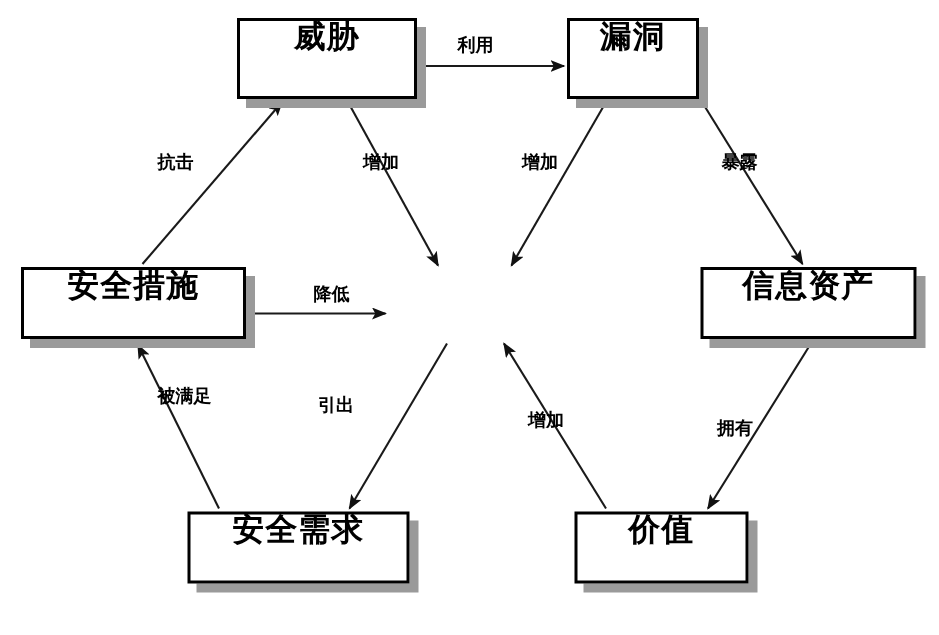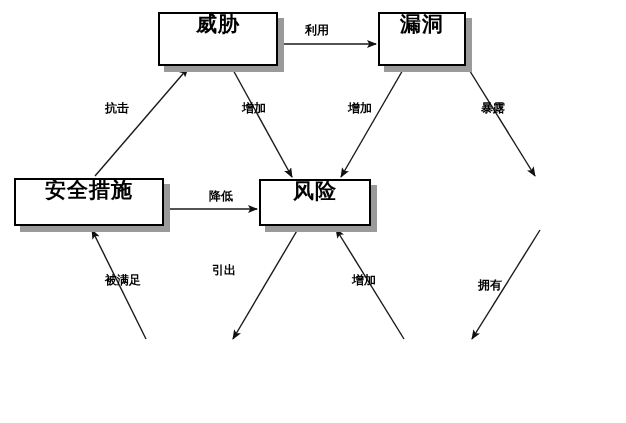--- a/index.html
+++ b/index.html
@@ -85,28 +85,34 @@
 
   <div class="node" style="left: 158px; top: 12px; width: 120px; height: 54px;">
     <span class="node-label">威胁</span>
   </div>
   <div class="node" style="left: 378px; top: 12px; width: 88px; height: 54px;">
     <span class="node-label">漏洞</span>
   </div>
   <div class="node" style="left: 14px; top: 178px; width: 150px; height: 48px;">
     <span class="node-label">安全措施</span>
   </div>
-  <div class="node" style="left: 259px; top: 179px; width: 112px; height: 47px;">
-    <span class="node-label">风险</span>
+  <div class="node" style="left: 467px; top: 178px; width: 144px; height: 48px;">
+    <span class="node-label">信息资产</span>
+  </div>
+  <div class="node" style="left: 125px; top: 341px; width: 148px; height: 48px;">
+    <span class="node-label">安全需求</span>
+  </div>
+  <div class="node" style="left: 383px; top: 341px; width: 116px; height: 48px;">
+    <span class="node-label">价值</span>
   </div>
 
   <div class="edge-label" style="left: 305px; top: 22px;">利用</div>
   <div class="edge-label" style="left: 105px; top: 100px;">抗击</div>
   <div class="edge-label" style="left: 242px; top: 100px;">增加</div>
   <div class="edge-label" style="left: 348px; top: 100px;">增加</div>
   <div class="edge-label" style="left: 481px; top: 100px; text-align: center;">暴露</div>
   <div class="edge-label" style="left: 182px; top: 188px; margin-left: 27px;">降低</div>
-  <div class="edge-label" style="left: 105px; top: 272px;">被满足</div>
+  <div class="edge-label" style="left: 105px; top: 256px;">被满足</div>
   <div class="edge-label" style="left: 212px; top: 262px;">引出</div>
   <div class="edge-label" style="left: 352px; top: 272px;">增加</div>
   <div class="edge-label" style="left: 478px; top: 277px;">拥有</div>
 
 </div>
 
 </body></html>

